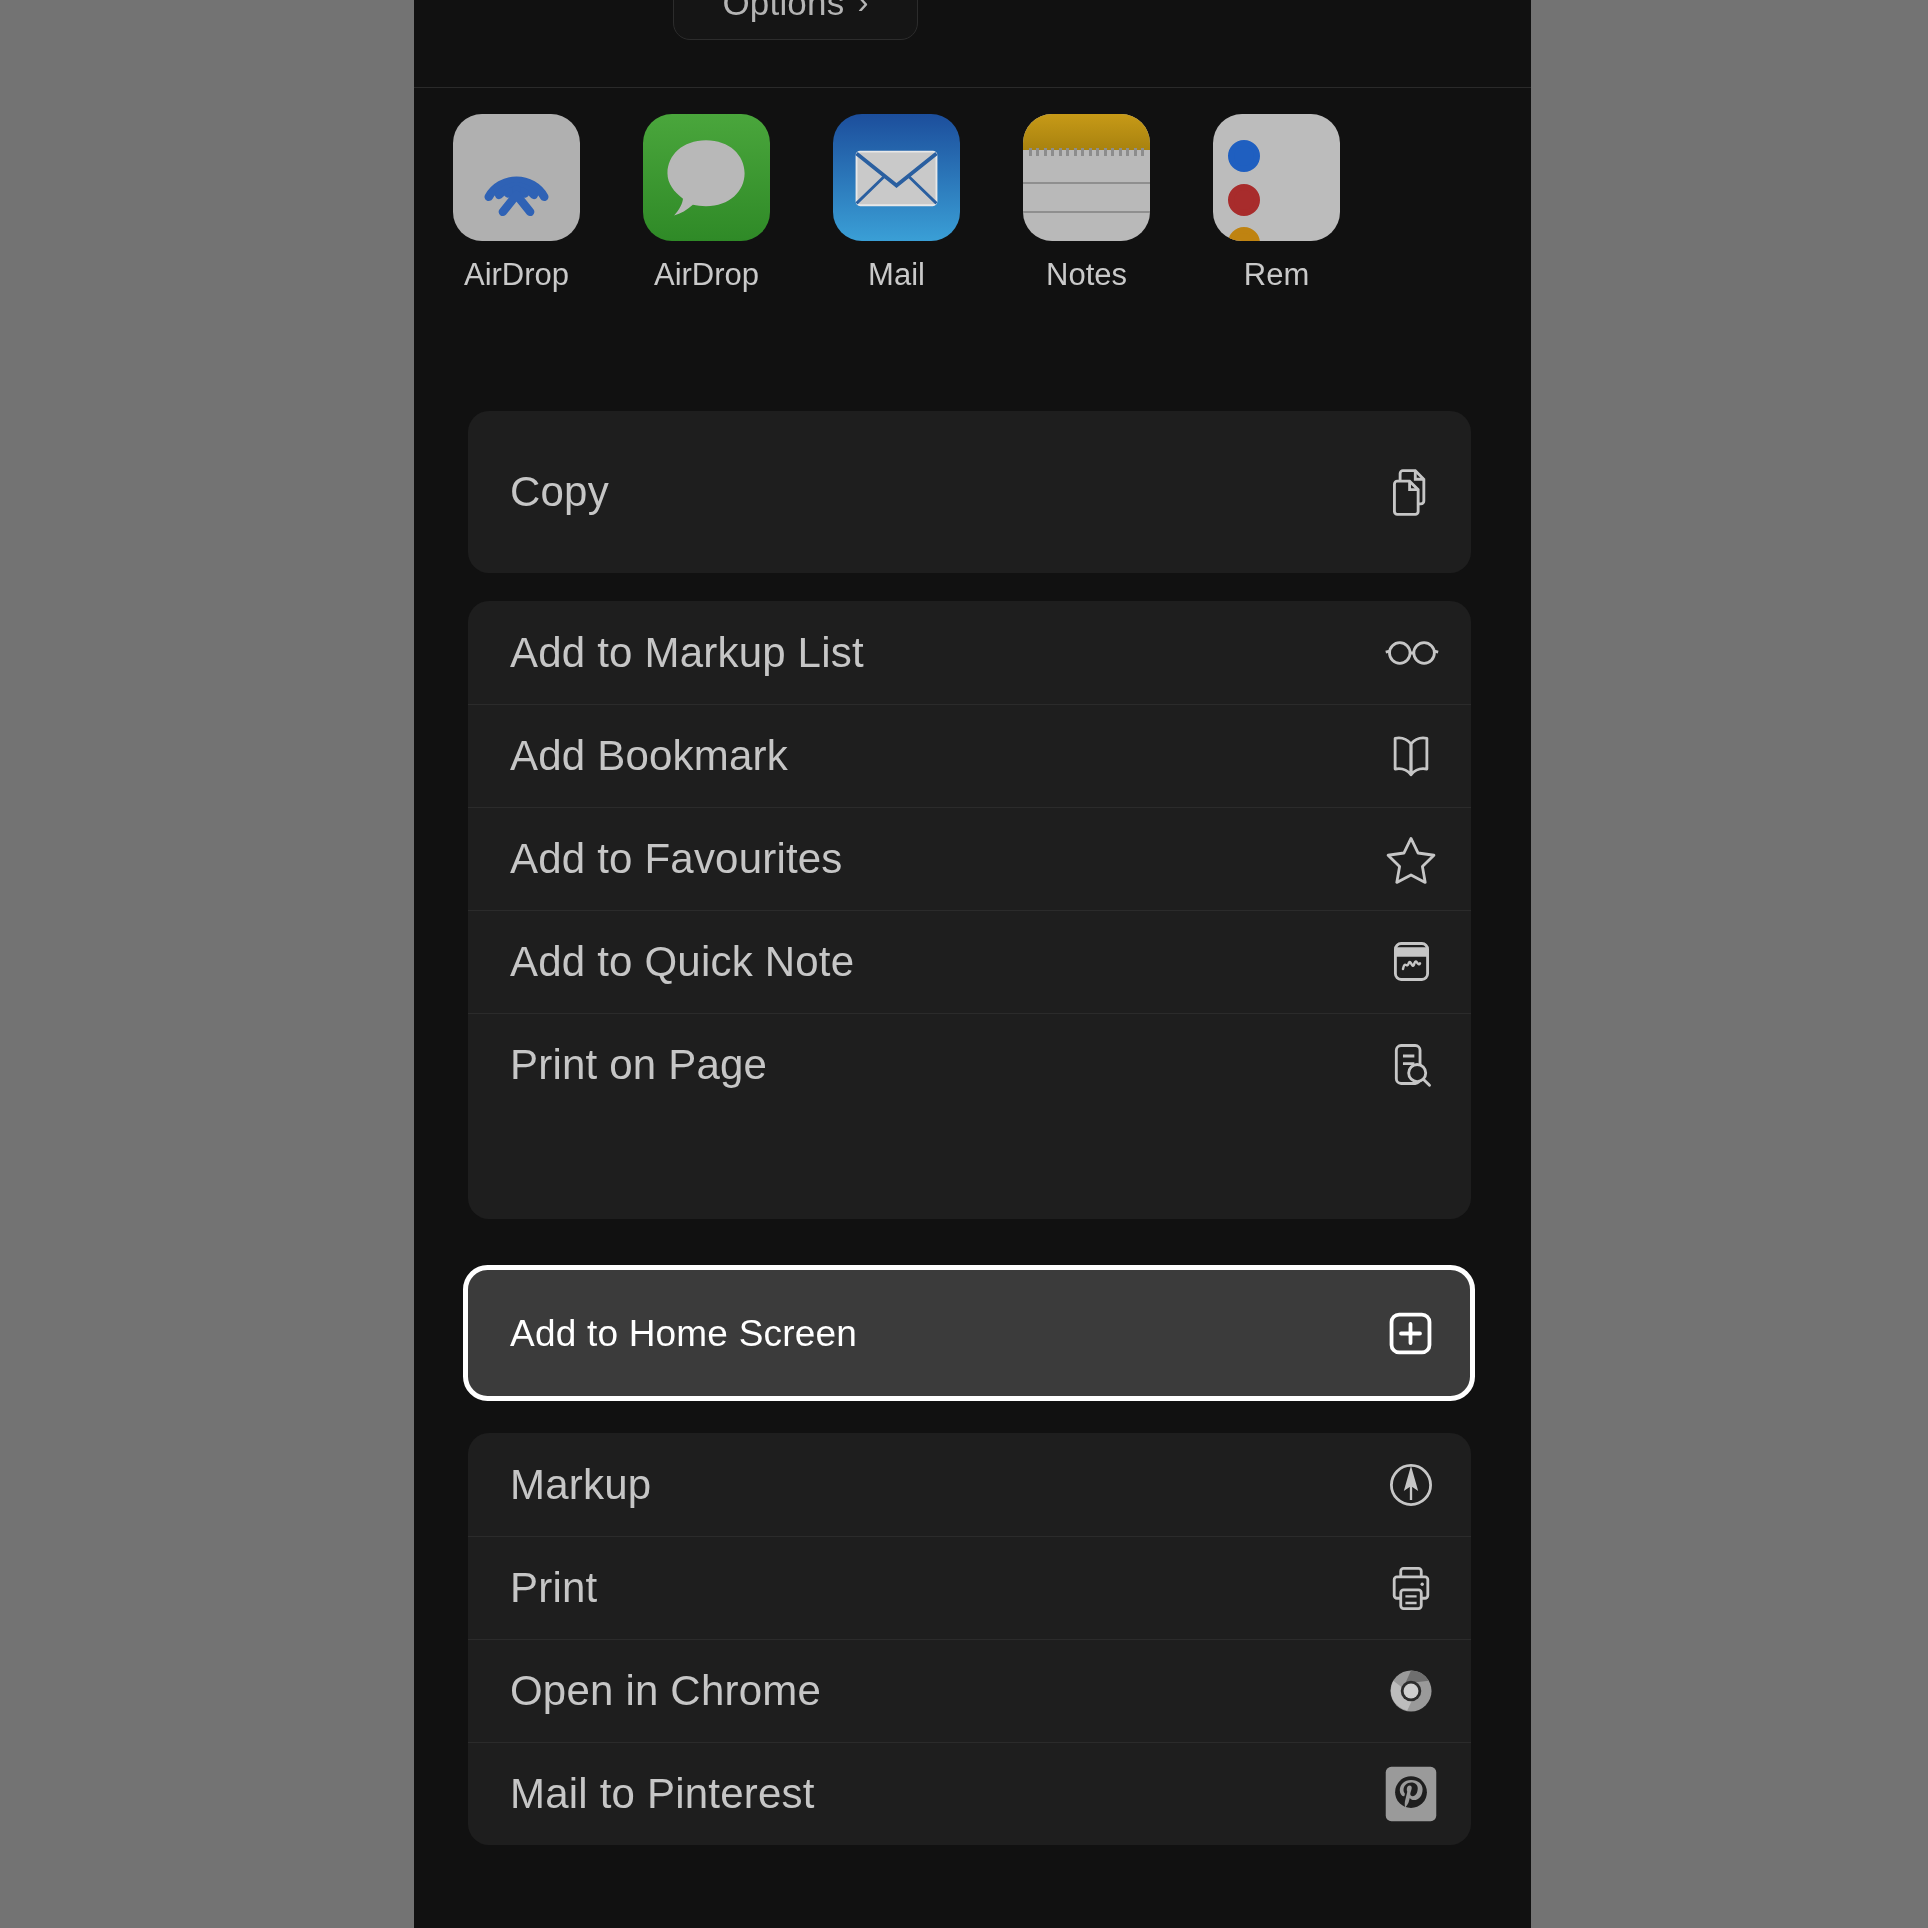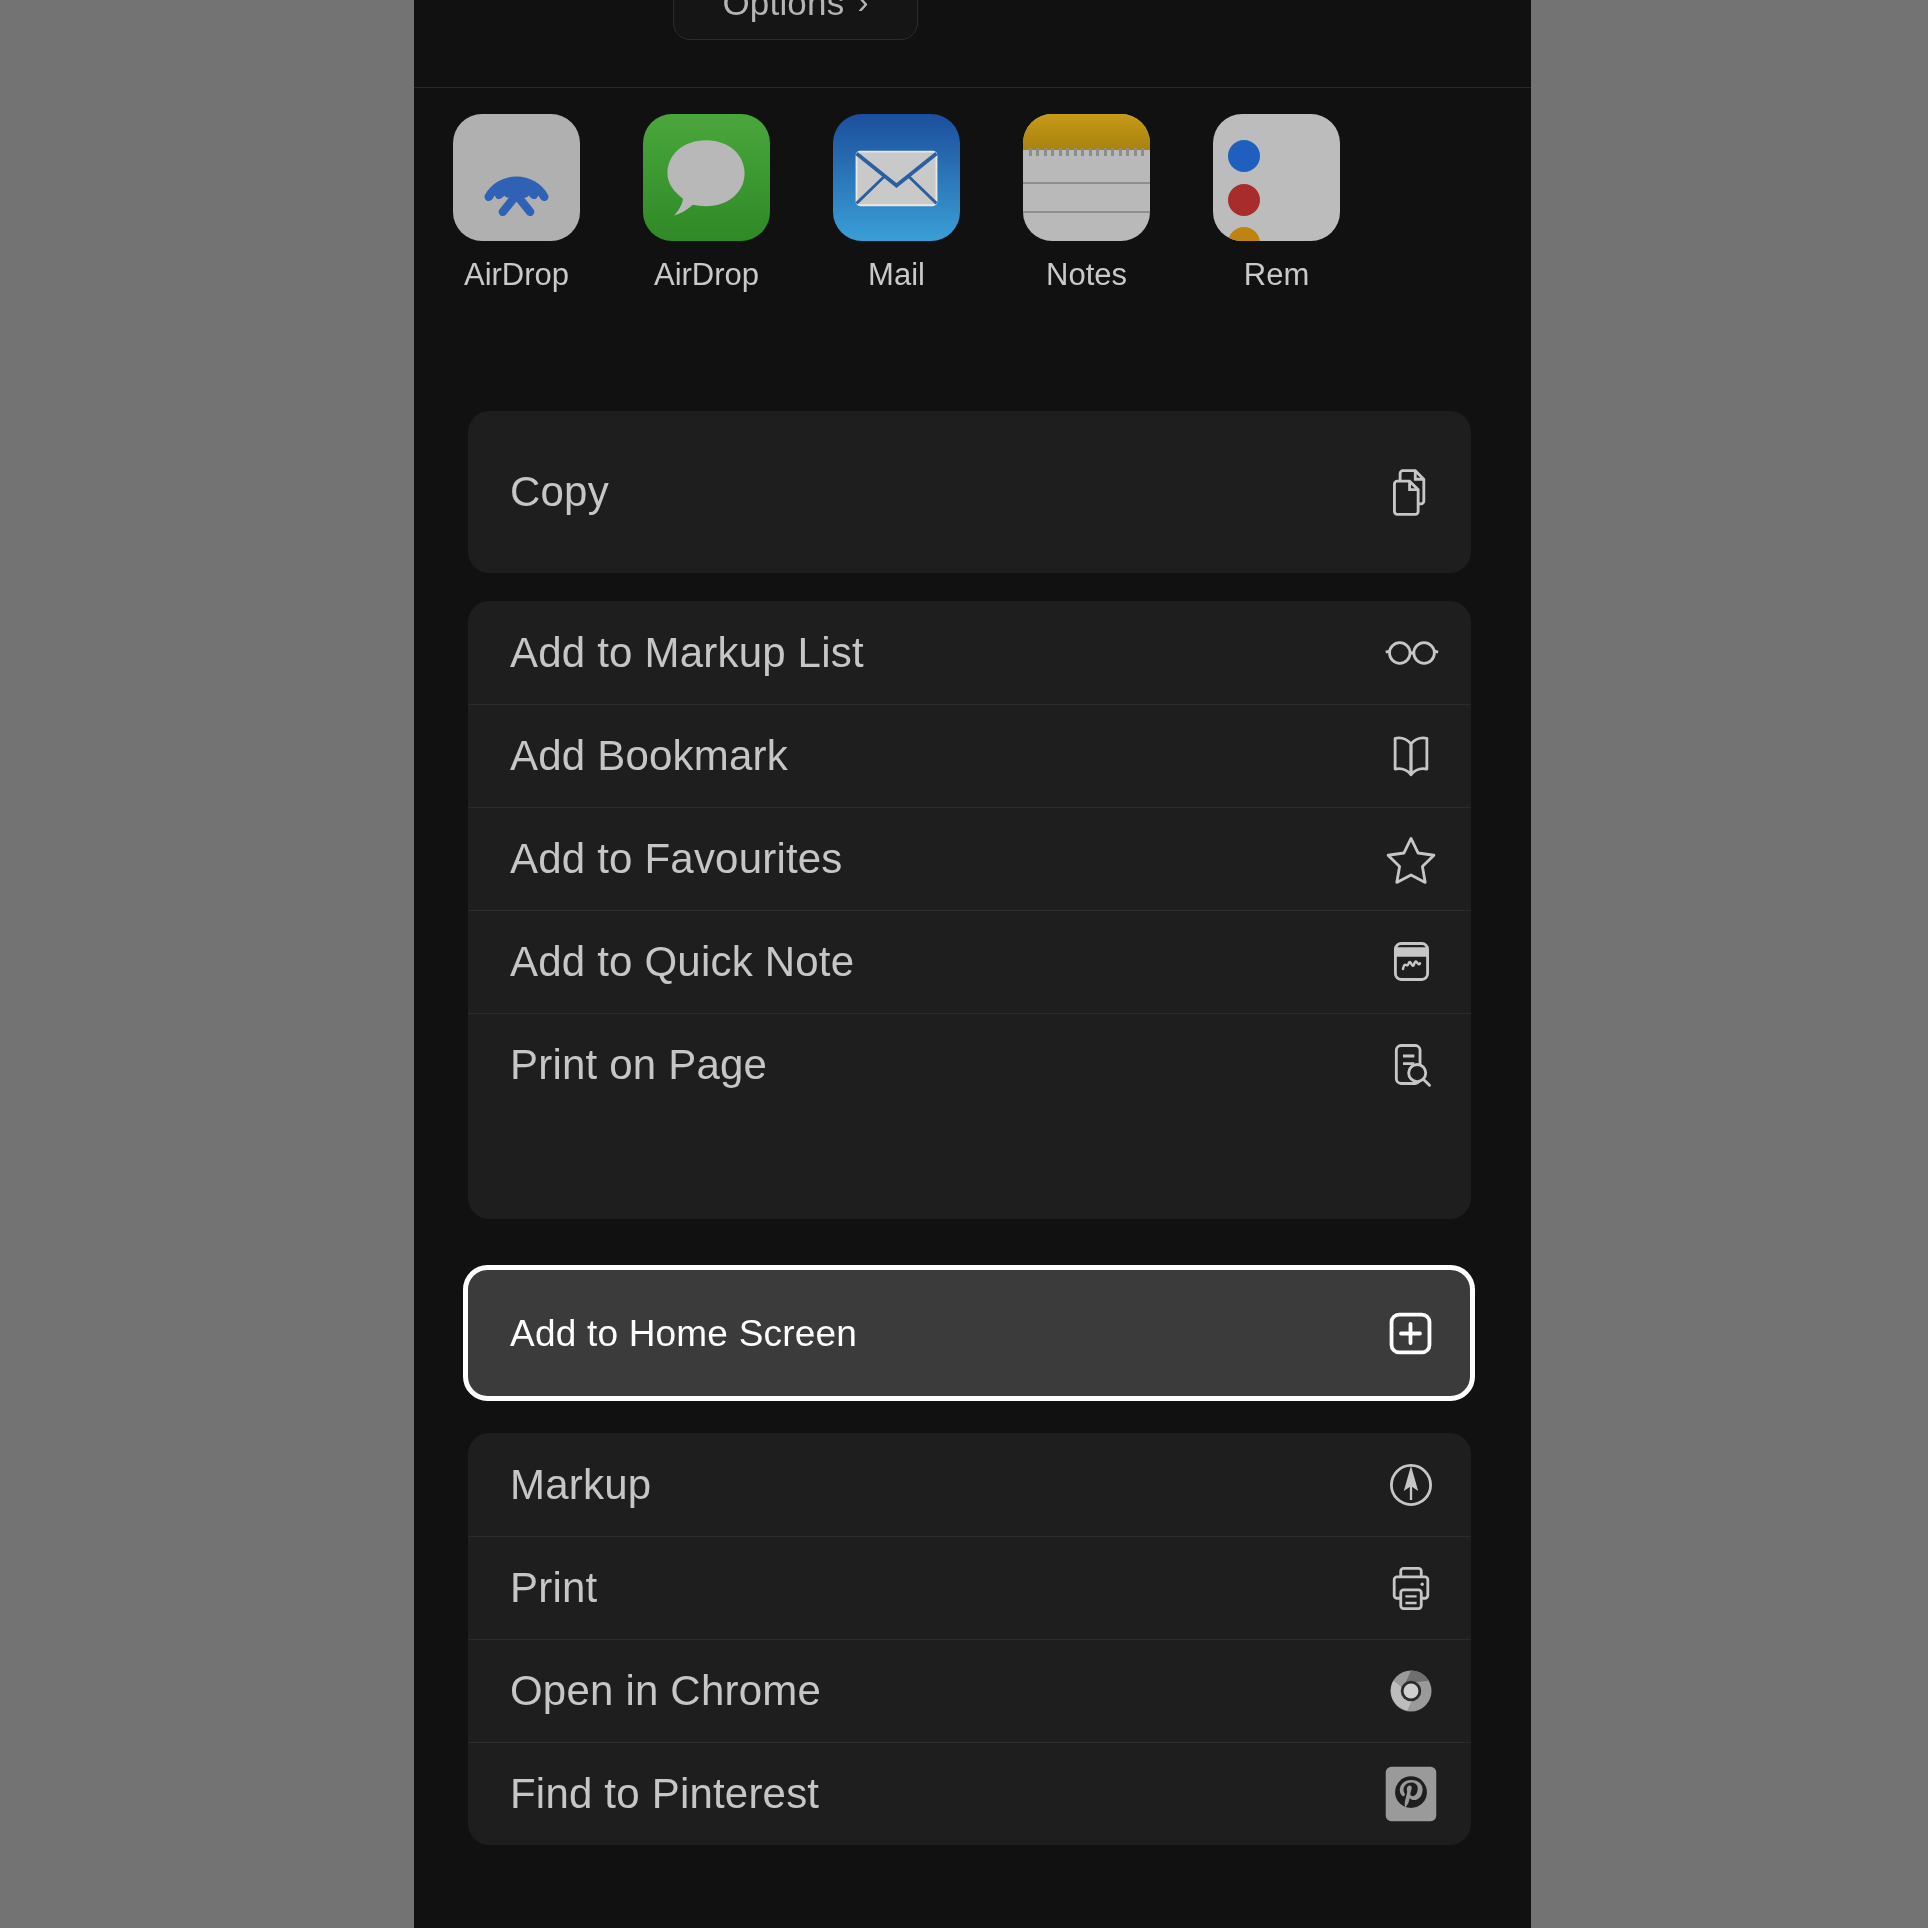--- a/index.html
+++ b/index.html
@@ -403,21 +403,21 @@
             <circle cx="30" cy="30" r="22" fill="#9a9a9a"></circle>
             <path d="M30 8 A22 22 0 0 1 49 19 L33 21 A10 10 0 0 0 22 26 Z" fill="#6f6f6f"></path>
             <path d="M11 19 A22 22 0 0 0 26 51 L33 36 A10 10 0 0 1 23 28 Z" fill="#bdbdbd"></path>
             <circle cx="30" cy="30" r="11" fill="#2c2c2c"></circle>
             <circle cx="30" cy="30" r="8" fill="#cfcfcf"></circle>
           </svg>
         </span>
       </div>
 
       <div class="row">
-        <span class="row-label">Find to Pinterest</span>
+        <span class="row-label">Mail to Pinterest</span>
         <span class="row-icon">
           <svg width="58" height="58" viewBox="0 0 62 62">
             <rect x="4" y="2" width="54" height="58" rx="6" fill="#9a9a9a"></rect>
             <circle cx="31" cy="29" r="17" fill="#1e1e1e"></circle>
             <path d="M31 16 C24 16 19 21 19 27 C19 30.5 21 33 23 33.5 C23.6 33.6 23.9 33.3 24 32.8 L24.4 31.2 C24.5 30.7 24.5 30.5 24.2 30.1 C23.5 29.2 23 28 23 26.6 C23 22.3 26.4 18.7 31.3 18.7 C35.7 18.7 38.2 21.3 38.2 24.9 C38.2 29.6 36 33.3 32.9 33.3 C31.2 33.3 29.9 31.9 30.3 30.1 C30.8 28 31.8 25.8 31.8 24.3 C31.8 23 31.1 21.9 29.6 21.9 C27.9 21.9 26.5 23.6 26.5 26 C26.5 27.5 27 28.5 27 28.5 L24.6 38.6 C24 41.2 24.5 44.4 24.6 44.7 L24.9 45 C25.1 45.1 25.3 45 25.4 44.8 C25.6 44.6 27.9 41.8 28.6 39.3 L29.7 35.2 C30.4 36.4 32.2 37.5 34.2 37.5 C39.7 37.5 43.4 32.5 43.4 25.9 C43.4 20.8 39.2 16 31 16 Z" fill="#9a9a9a"></path>
           </svg>
         </span>
       </div>
 
     </div>

